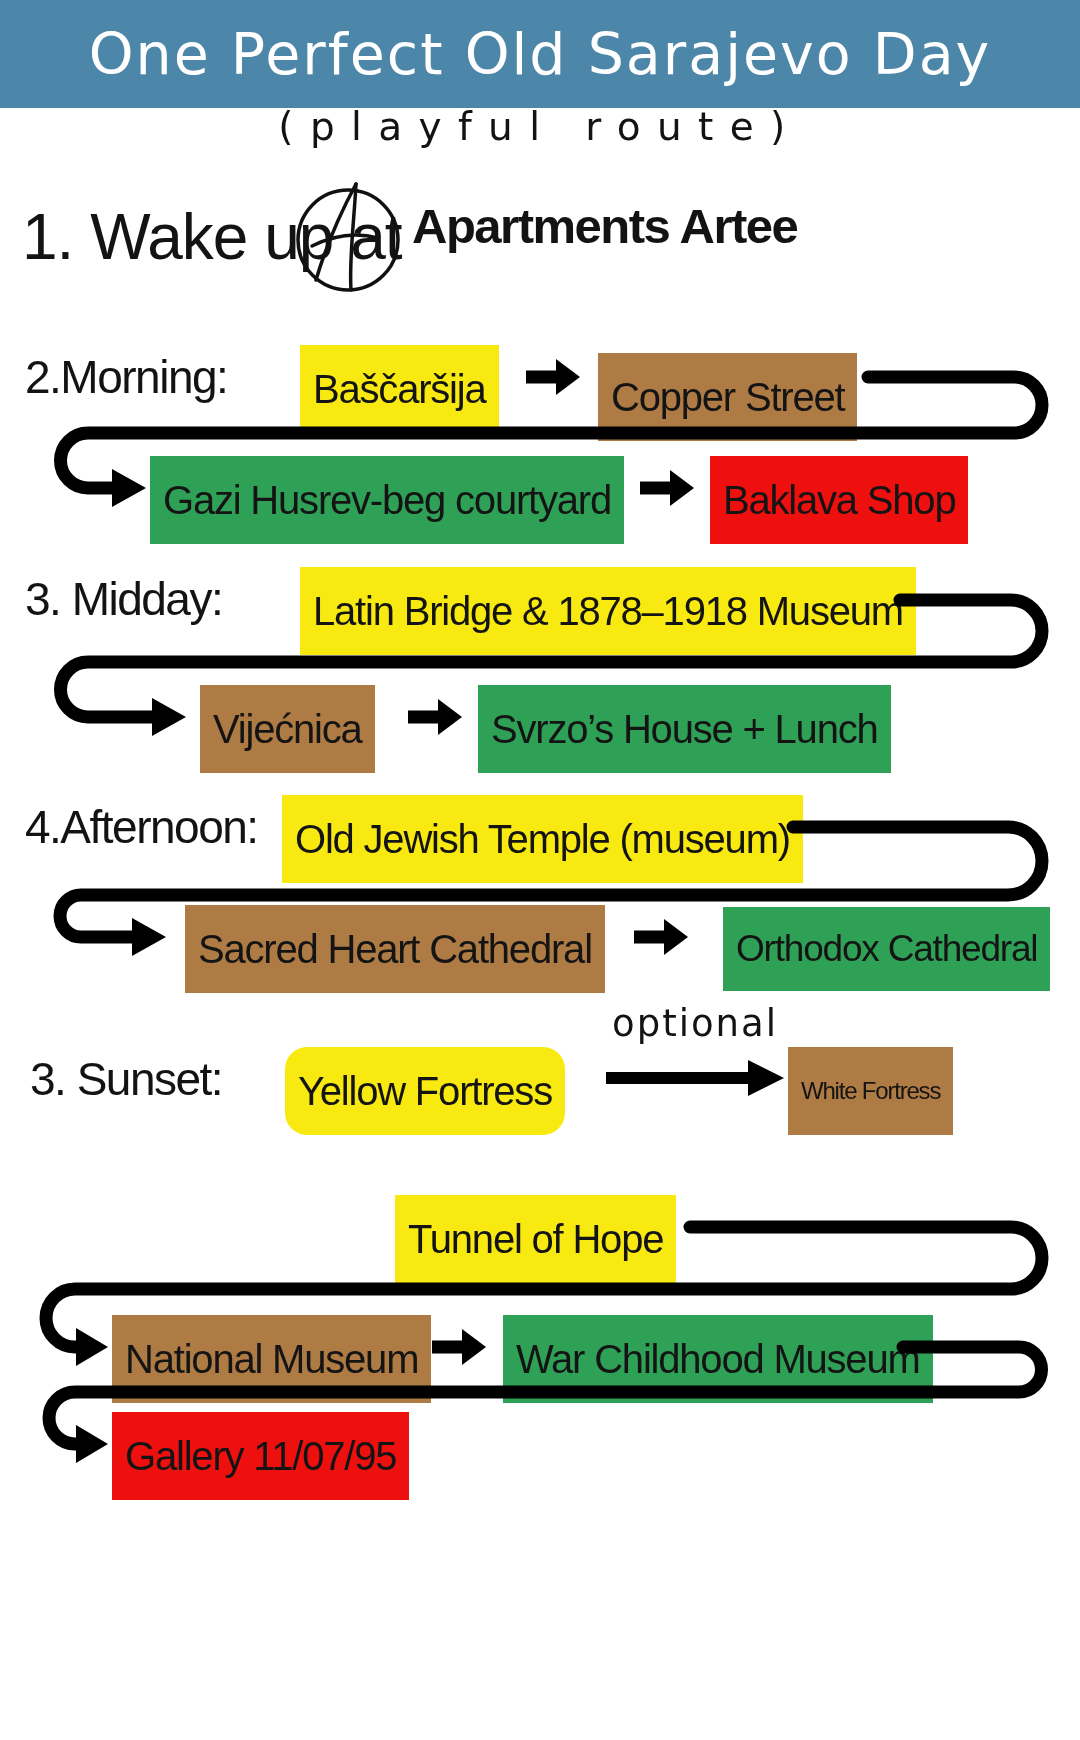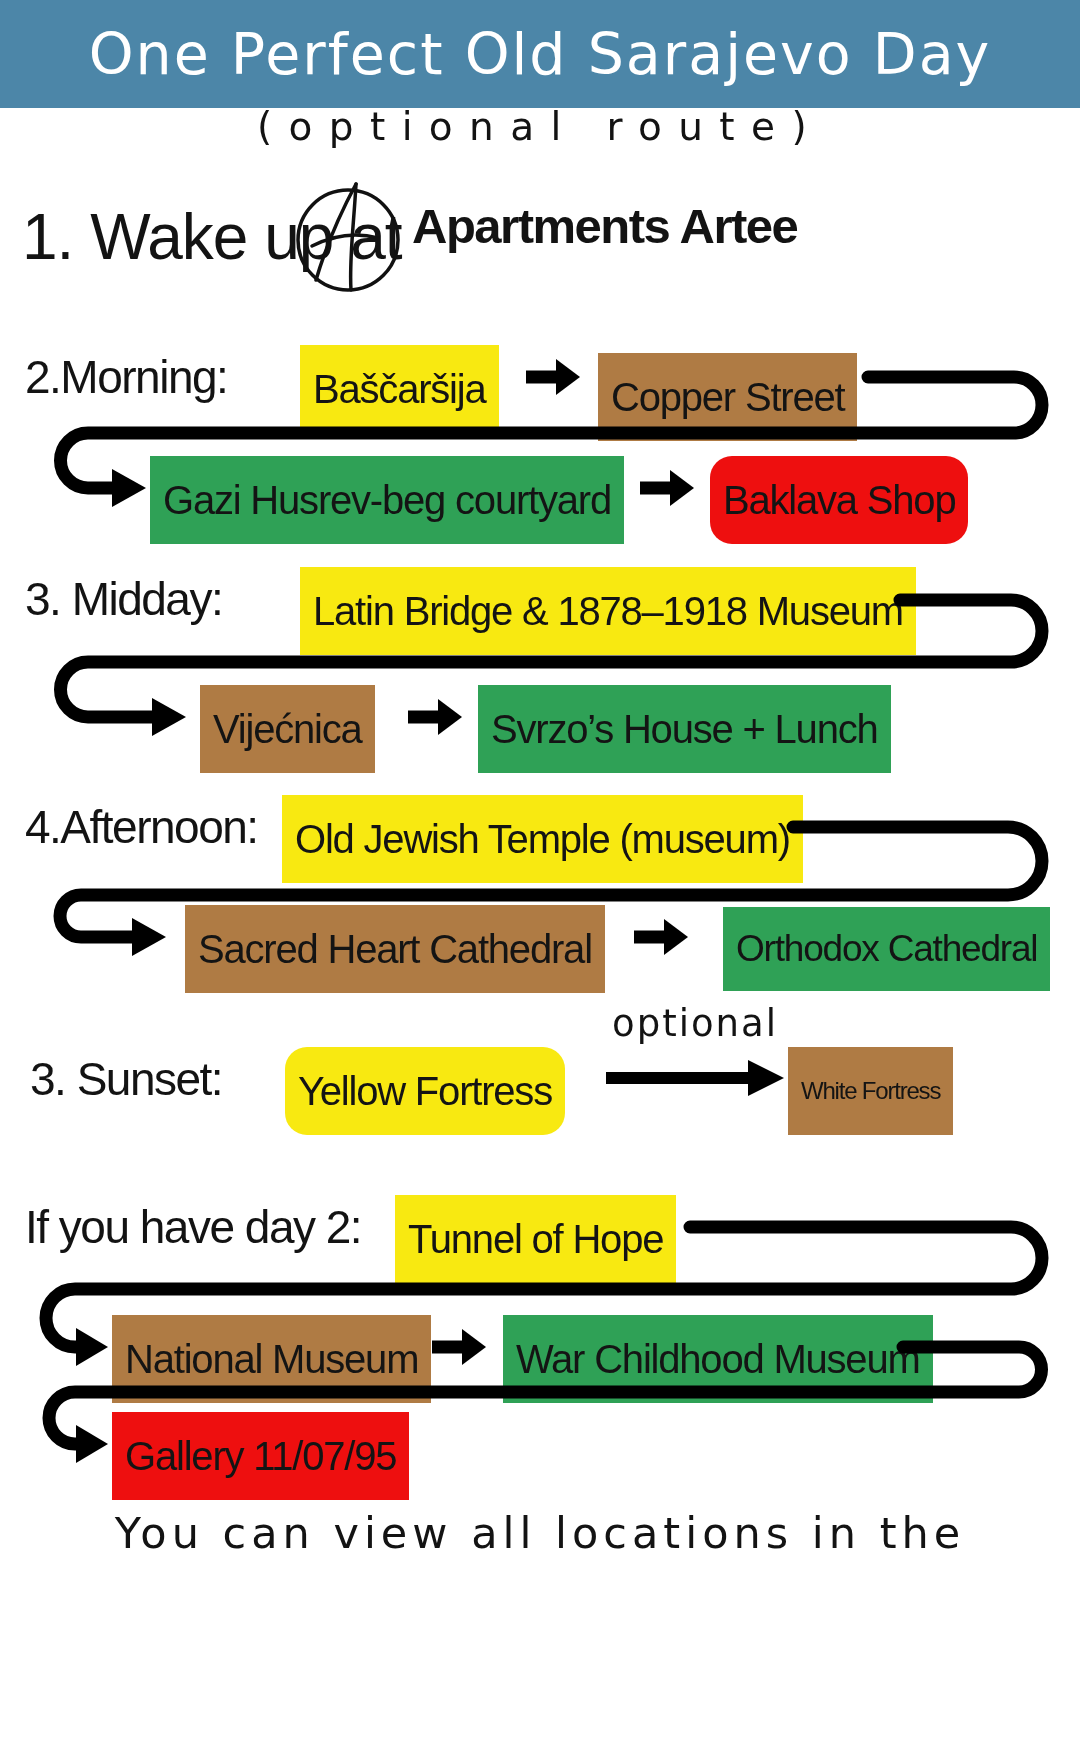--- a/index.html
+++ b/index.html
@@ -32,21 +32,21 @@
   .loc{position:absolute;height:64px;display:flex;align-items:center;white-space:nowrap;
        padding:12px 13px;font-size:40px;letter-spacing:-1.2px;color:#141414;text-align:right;}
   .c-yellow{background:var(--yellow,#F8E911);}
   .c-brown{background:var(--brown,#AF7B44);}
   .c-green{background:var(--green,#2FA156);}
   .c-red{background:var(--red,#EE0F0F);}
 
   .b-bascarsija{left:300px;top:345px;}
   .b-copper{left:598px;top:353px;}
   .b-gazi{left:150px;top:456px;}
-  .b-baklava{left:710px;top:456px;border-radius:22px;}
+  .b-baklava{left:710px;top:456px;}
   .b-latin{left:300px;top:567px;}
   .b-vijecnica{left:200px;top:685px;}
   .b-svrzo{left:478px;top:685px;}
   .b-oldjewish{left:282px;top:795px;}
   .b-sacred{left:185px;top:905px;}
   .b-orthodox{left:723px;top:907px;height:60px;font-size:37px;}
   .b-yellowfortress{left:285px;top:1047px;border-radius:22px;}
   .b-whitefortress{left:788px;top:1047px;font-size:24px;}
   .b-tunnel{left:395px;top:1195px;}
   .b-national{left:112px;top:1315px;}
@@ -70,36 +70,35 @@
 </style>
 </head>
 <body>
 
 <div class="canvas">
 
   <div class="header">
     <div class="t">One Perfect Old Sarajevo Day</div>
   </div>
 
-  <div class="subtitle">(optional route)</div>
+  <div class="subtitle">(playful route)</div>
 
   <div class="wake">1. Wake up at</div>
   <svg class="logo" viewBox="0 0 112 118">
     <circle cx="56" cy="62" r="50" fill="none" stroke="#111" stroke-width="3.5"></circle>
     <path d="M64,6 C50,32 34,68 24,102" fill="none" stroke="#111" stroke-width="3.5" stroke-linecap="round"></path>
     <path d="M64,6 C62,44 57,82 59,112" fill="none" stroke="#111" stroke-width="3.5" stroke-linecap="round"></path>
     <path d="M20,68 C42,57 64,54 86,60" fill="none" stroke="#111" stroke-width="3.5" stroke-linecap="round"></path>
   </svg>
   <div class="brand">Apartments Artee</div>
 
   <div class="slabel l-morning">2.Morning:</div>
   <div class="slabel l-midday">3. Midday:</div>
   <div class="slabel l-afternoon">4.Afternoon:</div>
   <div class="slabel l-sunset">3. Sunset:</div>
-  <div class="slabel l-day2">If you have day 2:</div>
 
   <div class="loc c-yellow b-bascarsija">Baščaršija</div>
   <div class="loc c-brown b-copper">Copper Street</div>
   <div class="loc c-green b-gazi">Gazi Husrev-beg courtyard</div>
   <div class="loc c-red b-baklava">Baklava Shop</div>
 
   <div class="loc c-yellow b-latin">Latin Bridge &amp; 1878–1918 Museum</div>
   <div class="loc c-brown b-vijecnica">Vijećnica</div>
   <div class="loc c-green b-svrzo">Svrzo’s House + Lunch</div>
 
@@ -154,16 +153,15 @@
     <g fill="#000">
       <polygon points="112,469 146,488 112,507"></polygon>
       <polygon points="152,698 186,717 152,736"></polygon>
       <polygon points="132,918 166,937 132,956"></polygon>
       <polygon points="76,1328 108,1347 76,1366"></polygon>
       <polygon points="76,1425 108,1444 76,1463"></polygon>
     </g>
   </svg>
 
   <div class="footer">
-    <div>You can view all locations in the</div>
   </div>
 
 </div>
 
 </body></html>

